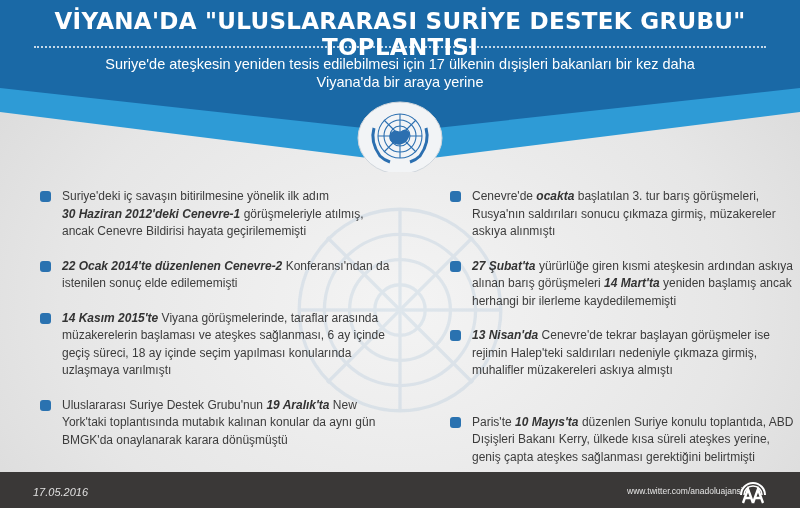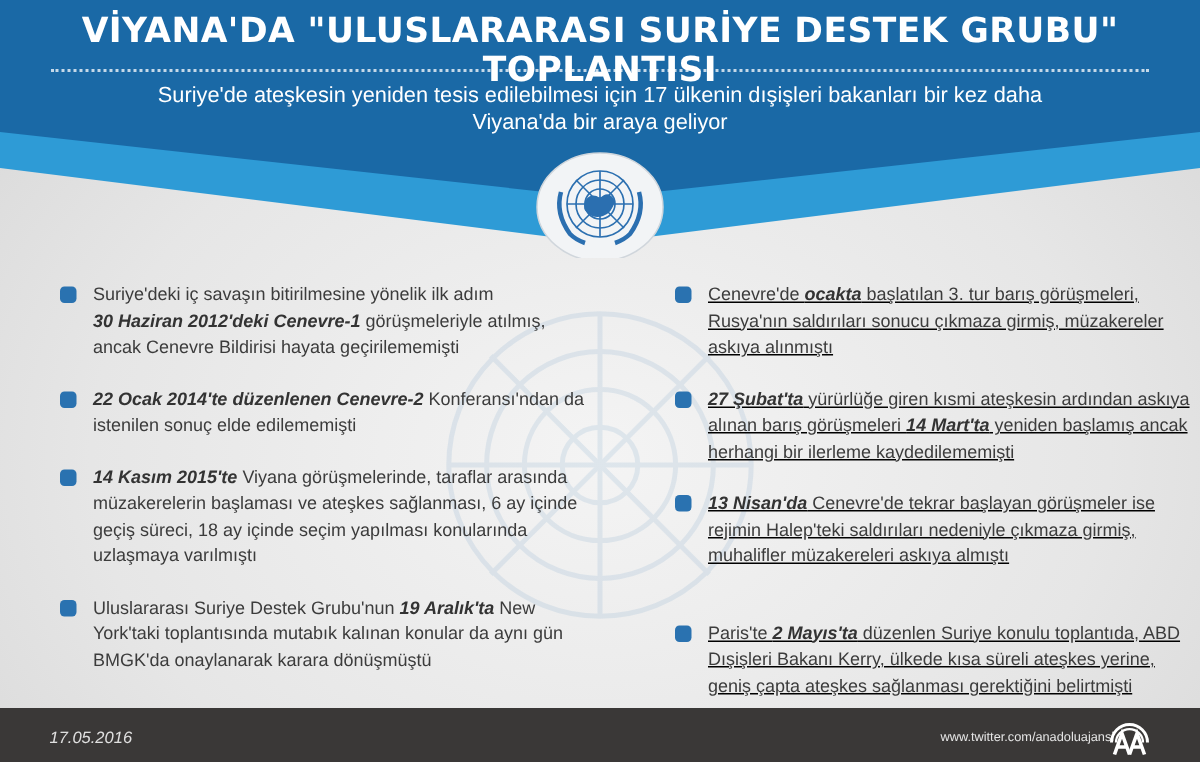--- a/index.html
+++ b/index.html
@@ -9,21 +9,21 @@
     .header-svg { position: absolute; left: 0; top: 0; width: 800px; height: 175px; }
     .title { position: absolute; top: 8px; left: 0; width: 800px; text-align: center; color: #fff;
       font-family: "DejaVu Sans", sans-serif; font-weight: bold; font-size: 23px; letter-spacing: 0.3px; }
     .dashline { position: absolute; top: 46px; left: 34px; width: 732px; border-top: 2px dotted rgba(255,255,255,0.75); }
     .subtitle { position: absolute; top: 55px; left: 0; width: 800px; text-align: center; color: #fff;
       font-size: 14.5px; line-height: 18px; }
     .emblem { position: absolute; left: 356px; top: 98px; width: 88px; height: 74px; }
     .watermark { position: absolute; left: 260px; top: 170px; width: 280px; height: 280px; opacity: 0.12; }
     .col { position: absolute; top: 188px; width: 350px; }
     .col.left { left: 40px; }
-    .col.right { left: 450px; text-decoration: underline; }
+    .col.right { left: 450px; }
     .item { position: relative; padding-left: 22px; color: #3c3c3c; font-size: 12px; line-height: 17.5px; }
     .bullet { position: absolute; left: 0; top: 3px; width: 11px; height: 11px; border-radius: 3px; background: #2a72b0; }
     .item em { font-style: italic; font-weight: bold; color: #333; }
     .footer { position: absolute; left: 0; top: 472px; width: 800px; height: 36px; background: #3a3837; }
     .date { position: absolute; left: 33px; top: 14px; color: #e0e0e0; font-size: 11px; font-style: italic; }
     .twitter { position: absolute; left: 627px; top: 14px; color: #e6e6e6; font-size: 8.5px; }
     .aa-logo { position: absolute; left: 738px; top: 3px; width: 30px; height: 30px; }
   </style>
 </head>
 <body>
@@ -32,21 +32,21 @@
 
   <svg class="header-svg" viewBox="0 0 800 175" preserveAspectRatio="none">
     <polygon points="0,0 800,0 800,112 400,162 0,112" fill="#2e9bd6"></polygon>
     <polygon points="0,0 800,0 800,88 400,132 0,88" fill="#1a69a6"></polygon>
   </svg>
 
   <div class="title">VİYANA'DA "ULUSLARARASI SURİYE DESTEK GRUBU" TOPLANTISI</div>
   <div class="dashline"></div>
   <div class="subtitle">
     <div>Suriye'de ateşkesin yeniden tesis edilebilmesi için 17 ülkenin dışişleri bakanları bir kez daha</div>
-    <div>Viyana'da bir araya geliyor</div>
+    <div>Viyana'da bir araya yerine</div>
   </div>
 
   <svg class="watermark" viewBox="0 0 100 100">
     <g fill="none" stroke="#4a86b8" stroke-width="1.2">
       <circle cx="50" cy="50" r="36"></circle>
         <circle cx="50" cy="50" r="27"></circle>
         <circle cx="50" cy="50" r="18"></circle>
         <circle cx="50" cy="50" r="9"></circle>
       <line x1="50" y1="14" x2="50" y2="86"></line>
         <line x1="14" y1="50" x2="86" y2="50"></line>
@@ -99,21 +99,21 @@
     <div class="item" style="margin-bottom:17px;">
       <span class="bullet"></span>
       <em>27 Şubat'ta</em><span> yürürlüğe giren kısmi ateşkesin ardından askıya alınan barış görüşmeleri </span><em>14 Mart'ta</em><span> yeniden başlamış ancak herhangi bir ilerleme kaydedilememişti</span>
     </div>
     <div class="item" style="margin-bottom:34px;">
       <span class="bullet"></span>
       <em>13 Nisan'da</em><span> Cenevre'de tekrar başlayan görüşmeler ise rejimin Halep'teki saldırıları nedeniyle çıkmaza girmiş, muhalifler müzakereleri askıya almıştı</span>
     </div>
     <div class="item">
       <span class="bullet"></span>
-      <span>Paris'te </span><em>2 Mayıs'ta</em><span> düzenlen Suriye konulu toplantıda, ABD Dışişleri Bakanı Kerry, ülkede kısa süreli ateşkes yerine, geniş çapta ateşkes sağlanması gerektiğini belirtmişti</span>
+      <span>Paris'te </span><em>10 Mayıs'ta</em><span> düzenlen Suriye konulu toplantıda, ABD Dışişleri Bakanı Kerry, ülkede kısa süreli ateşkes yerine, geniş çapta ateşkes sağlanması gerektiğini belirtmişti</span>
     </div>
   </div>
 
   <div class="footer">
     <span class="date">17.05.2016</span>
     <span class="twitter">www.twitter.com/anadoluajansi</span>
     <svg class="aa-logo" viewBox="0 0 30 30">
       <path d="M3 20 A12 12 0 0 1 27 20" fill="none" stroke="#fff" stroke-width="2"></path>
       <path d="M6 20 A9 9 0 0 1 24 20" fill="none" stroke="#fff" stroke-width="1.5"></path>
       <path d="M5 28 L10 14 L15 28 M7 23 H13" fill="none" stroke="#fff" stroke-width="2.4"></path>

